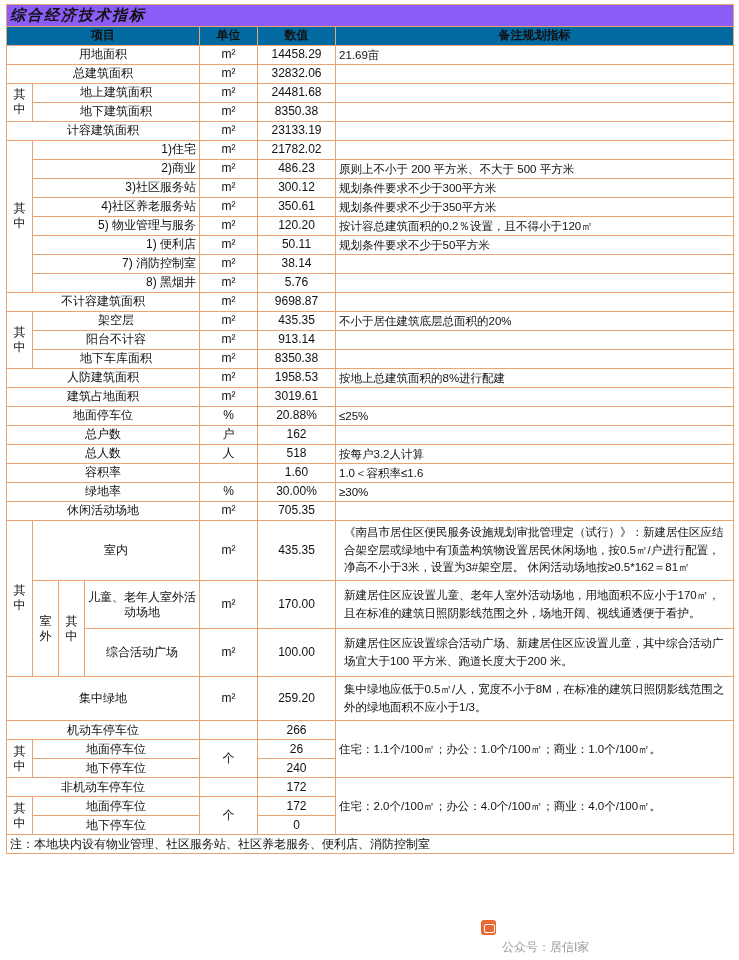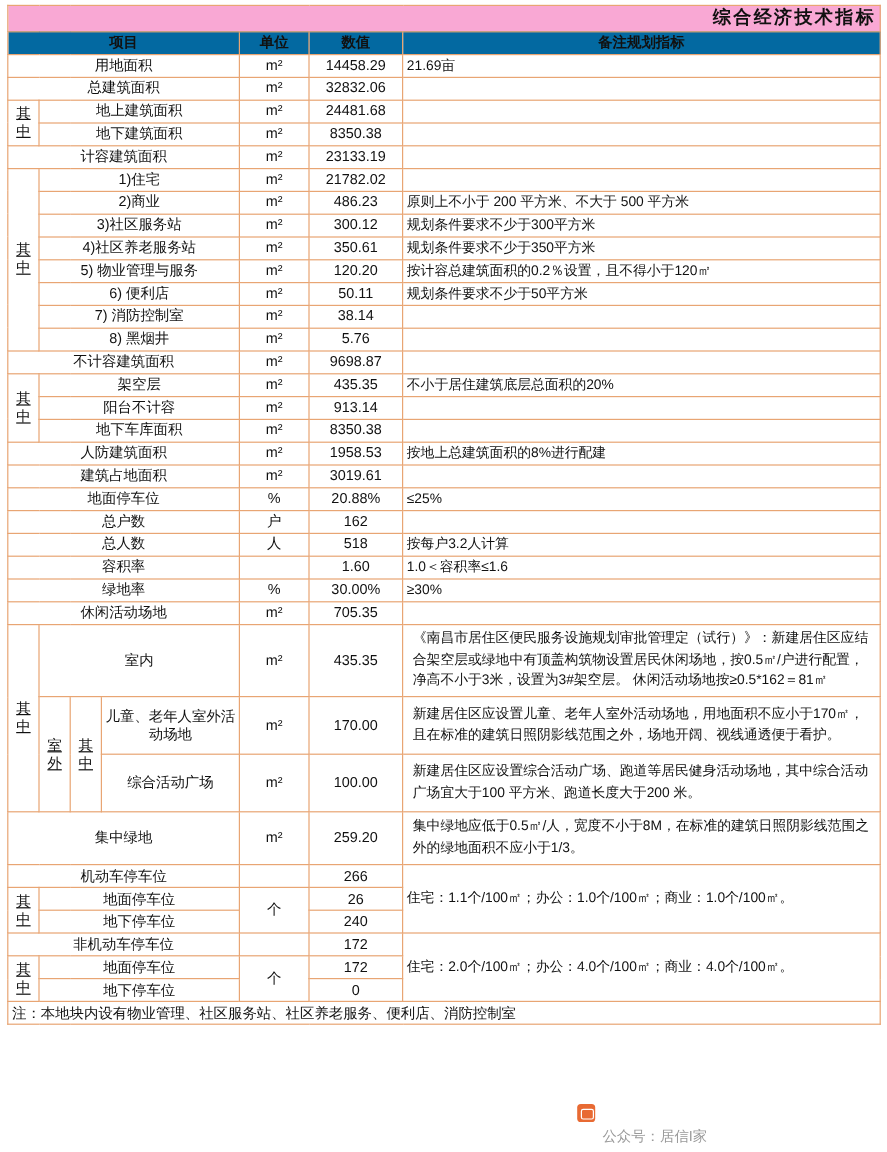--- a/index.html
+++ b/index.html
@@ -24,40 +24,40 @@
   }
   table.main td{
     border:1px solid #e8a573;
     padding:1px 3px;
     vertical-align:middle;
     line-height:1.25;
     height:19px;
     box-sizing:border-box;
   }
   .title-cell{
-    background:#f9a8d4;
-    text-align:right;
+    background:#8b5cf6;
+    text-align:left;
     font-weight:bold;
     font-size:15px;
     letter-spacing:2px;
     height:26px;
+    font-style:italic;
   }
   .hdr{
     background:#0369a1;
     text-align:center;
     font-weight:bold;
   }
   .c{text-align:center;}
-  .l{text-align:center;}
+  .l{text-align:right;}
   .vert{
     text-align:center;
     font-size:12px;
     line-height:1.15;
     width:22px;
-    text-decoration:underline;
   }
   .note-row td{
     text-align:left;
     padding:4px 6px;
     height:24px;
     font-size:12px;
   }
   .remark{font-size:11.5px;}
   .remark.just{text-align:left;padding:3px 8px;line-height:1.55;}
   .watermark{
@@ -171,21 +171,21 @@
     <td class="c">350.61</td>
     <td class="remark">规划条件要求不少于350平方米</td>
   </tr>
   <tr>
     <td class="l" colspan="3">5) 物业管理与服务</td>
     <td class="c">m²</td>
     <td class="c">120.20</td>
     <td class="remark">按计容总建筑面积的0.2％设置，且不得小于120㎡</td>
   </tr>
   <tr>
-    <td class="l" colspan="3">6) 便利店</td>
+    <td class="l" colspan="3">1) 便利店</td>
     <td class="c">m²</td>
     <td class="c">50.11</td>
     <td class="remark">规划条件要求不少于50平方米</td>
   </tr>
   <tr>
     <td class="l" colspan="3">7) 消防控制室</td>
     <td class="c">m²</td>
     <td class="c">38.14</td>
     <td class="remark"></td>
   </tr>
@@ -284,21 +284,21 @@
     <td class="vert" rowspan="2">其中</td>
     <td class="c" style="height:48px">儿童、老年人室外活动场地</td>
     <td class="c">m²</td>
     <td class="c">170.00</td>
     <td class="remark just">新建居住区应设置儿童、老年人室外活动场地，用地面积不应小于170㎡，且在标准的建筑日照阴影线范围之外，场地开阔、视线通透便于看护。</td>
   </tr>
   <tr>
     <td class="c" style="height:48px">综合活动广场</td>
     <td class="c">m²</td>
     <td class="c">100.00</td>
-    <td class="remark just">新建居住区应设置综合活动广场、跑道等居民健身活动场地，其中综合活动广场宜大于100 平方米、跑道长度大于200 米。</td>
+    <td class="remark just">新建居住区应设置综合活动广场、新建居住区应设置儿童，其中综合活动广场宜大于100 平方米、跑道长度大于200 米。</td>
   </tr>
 
   <tr>
     <td class="c" colspan="4" style="height:44px">集中绿地</td>
     <td class="c">m²</td>
     <td class="c">259.20</td>
     <td class="remark just">集中绿地应低于0.5㎡/人，宽度不小于8M，在标准的建筑日照阴影线范围之外的绿地面积不应小于1/3。</td>
   </tr>
 
   <tr>

